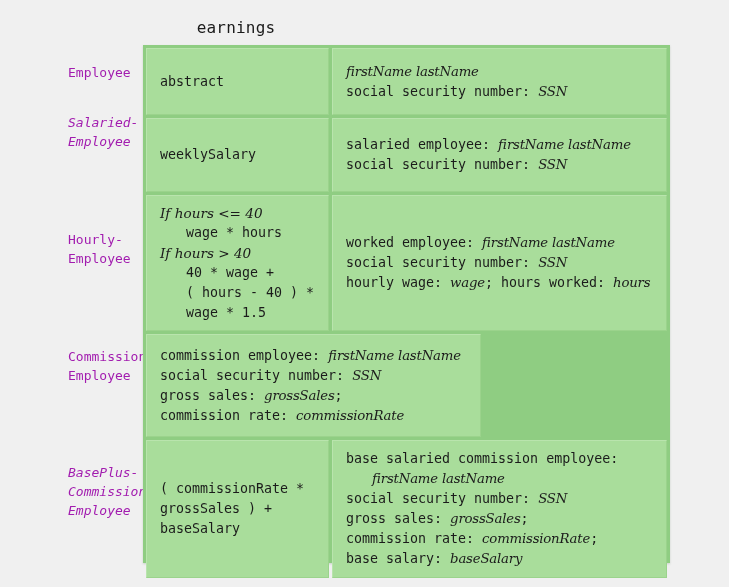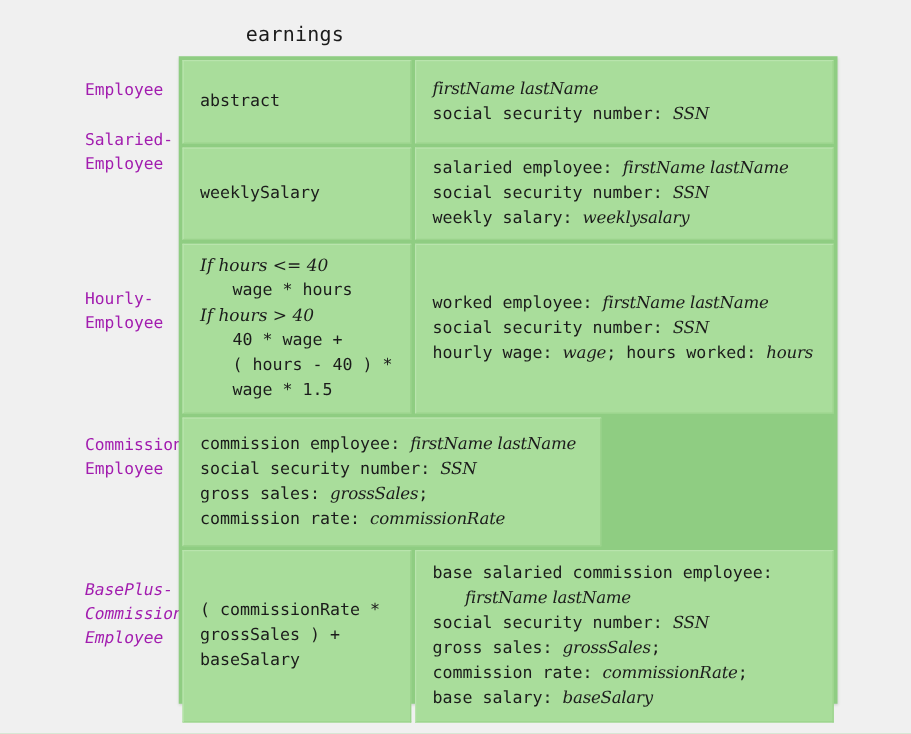--- a/index.html
+++ b/index.html
@@ -125,21 +125,21 @@
 
 <div class="figure">
 
   <div class="col-headers">
     <div class="col-header earnings">earnings</div>
     <div class="col-header tostring">toString</div>
   </div>
 
   <div class="row-labels">
       <div class="row-label" style="top: 18px;">Employee</div>
-      <div class="row-label" style="top: 58px;">Salaried-
+      <div class="row-label" style="top: 68px; font-style: italic;">Salaried-
 Employee</div>
       <div class="row-label" style="top: 185px;">Hourly-
 Employee</div>
       <div class="row-label" style="top: 302px;">Commission-
 Employee</div>
       <div class="row-label" style="top: 418px; font-style: italic;">BasePlus-
 Commission-
 Employee</div>
     </div>
 
@@ -153,21 +153,20 @@
           <div class="line"><span>social security number: </span><span class="ital">SSN</span></div>
         </div>
       </div>
       <div class="trow" style="height: 74px;">
         <div class="cell earnings">
           <div class="line"><span>weeklySalary</span></div>
         </div>
         <div class="cell tostring">
           <div class="line"><span>salaried employee: </span><span class="ital">firstName lastName</span></div>
           <div class="line"><span>social security number: </span><span class="ital">SSN</span></div>
-          <div class="line"><span>weekly salary: </span><span class="ital">weeklysalary</span></div>
         </div>
       </div>
       <div class="trow" style="height: 136px;">
         <div class="cell earnings">
           <div class="line pseudo"><span>If hours &lt;= 40</span></div>
           <div class="line indent"><span>wage * hours</span></div>
           <div class="line pseudo"><span>If hours &gt; 40</span></div>
           <div class="line indent"><span>40 * wage +</span></div>
           <div class="line indent"><span>( hours - 40 ) *</span></div>
           <div class="line indent"><span>wage * 1.5</span></div>

